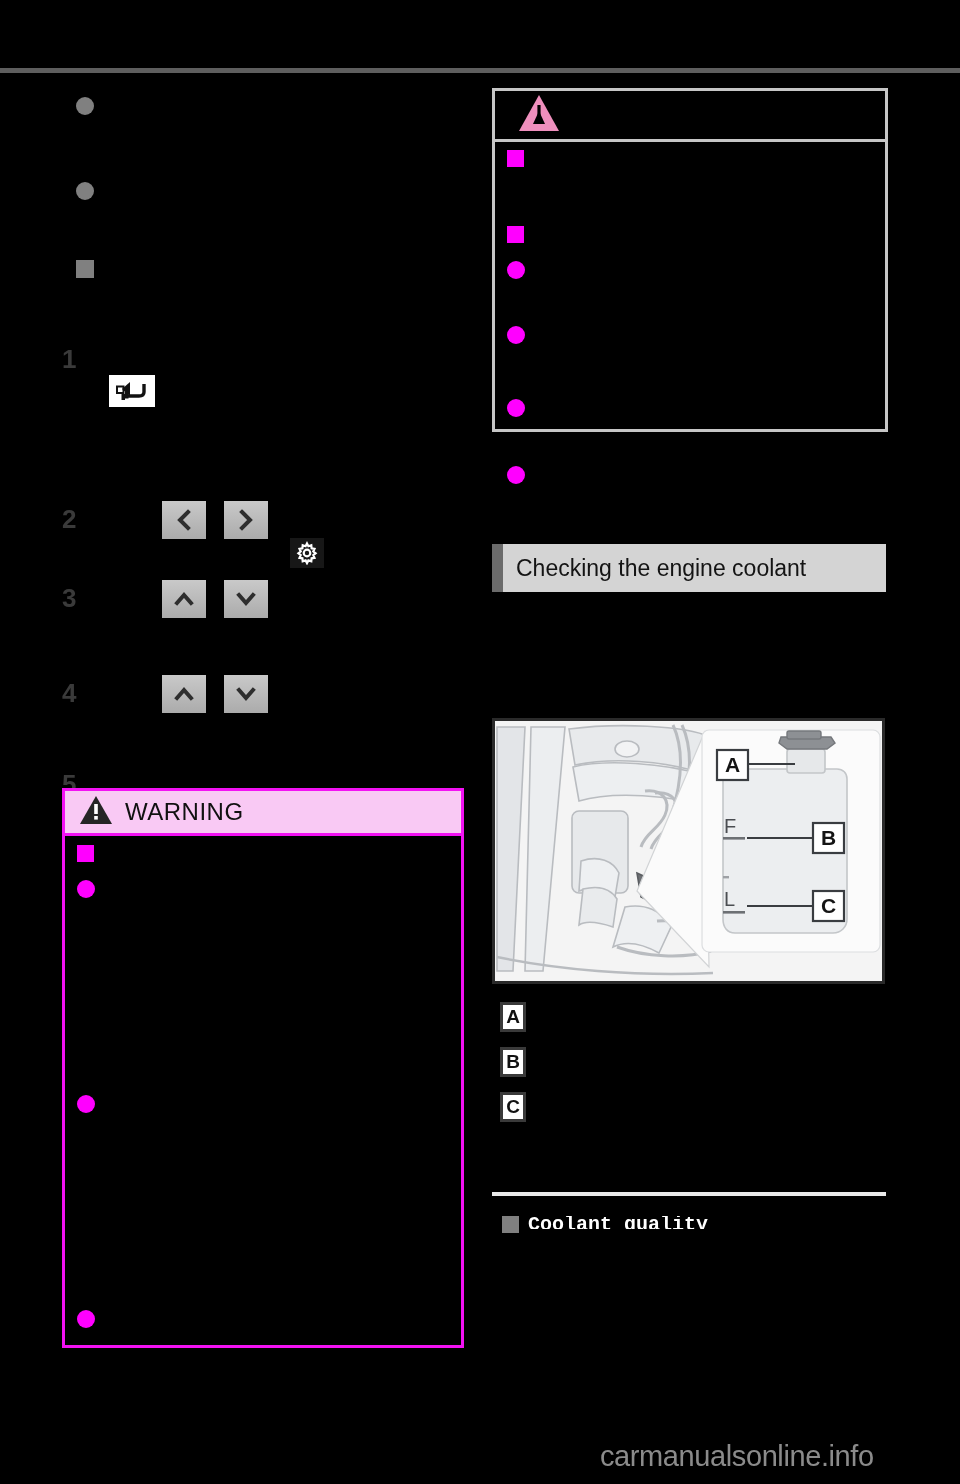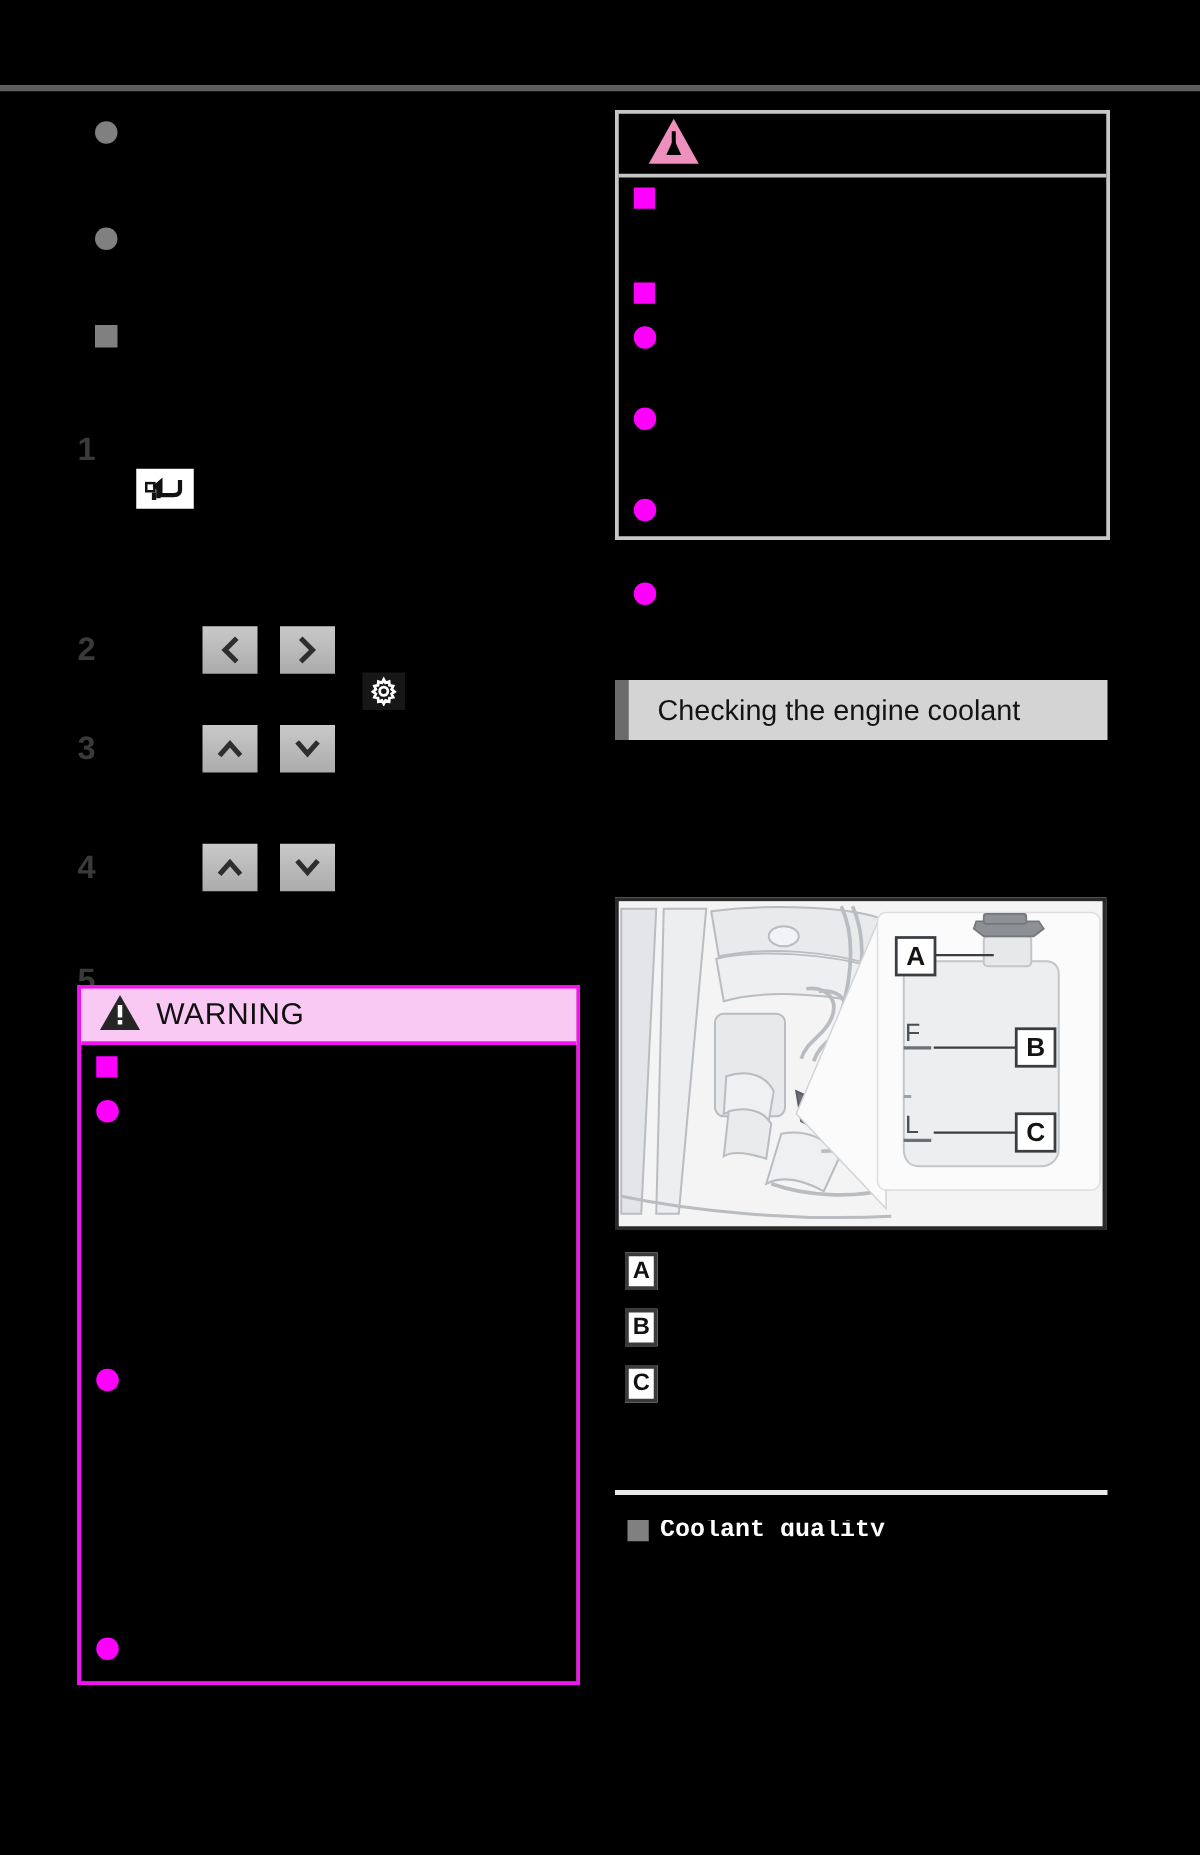--- a/index.html
+++ b/index.html
@@ -40,21 +40,21 @@
     display:flex;align-items:center;justify-content:center;
   }
   .keybtn-dark{
     position:absolute;width:34px;height:30px;background:#171717;
     display:flex;align-items:center;justify-content:center;
   }
 
   
   .warn-box{
     position:absolute;left:0;box-sizing:border-box;
-    border:3px solid #f312f3;background:#fca5a5;
+    border:3px solid #f312f3;background:#c4b5fd;
   }
   .warn-head{
     height:42px;background:#f9c9f4;border-bottom:3px solid #f312f3;
     display:flex;align-items:center;padding-left:14px;gap:12px;
   }
   .warn-title{
     color:#111;font-size:24px;letter-spacing:.5px;font-weight:normal;
     font-family:"Liberation Sans",sans-serif;
   }
   .warn-body{position:relative;background:#000;}
@@ -72,21 +72,21 @@
   }
   .caut-body{position:relative;height:287px;}
 
   
   .sec-head{
     position:absolute;left:0;width:394px;height:48px;
     background:#d4d4d4;display:flex;align-items:center;
   }
   .sec-accent{width:11px;height:48px;background:#6b6b6b;flex:0 0 auto;}
   .sec-title{
-    padding-left:23px;color:#141414;font-size:23px;
+    padding-left:13px;color:#141414;font-size:23px;
     font-family:"Liberation Sans",sans-serif;letter-spacing:0px;
   }
 
   
   .figure{
     position:absolute;left:0;box-sizing:border-box;
     border:3px solid #2a2a2a;background:#f2f2f2;overflow:hidden;
   }
 
   
@@ -302,14 +302,15 @@
     <div class="chip" style="left:8px;top:1004px;">C</div>
 
     <div class="thin-rule" style="top:1104px;"></div>
     <div class="sub-head" style="left:10px;top:1128px;">
       <span class="sub-sq"></span>
       <span class="sub-txt">Coolant quality</span>
     </div>
 
   </div>
 
+  <div class="watermark">carmanualsonline.info</div>
 
 </div>
 
 </body></html>

